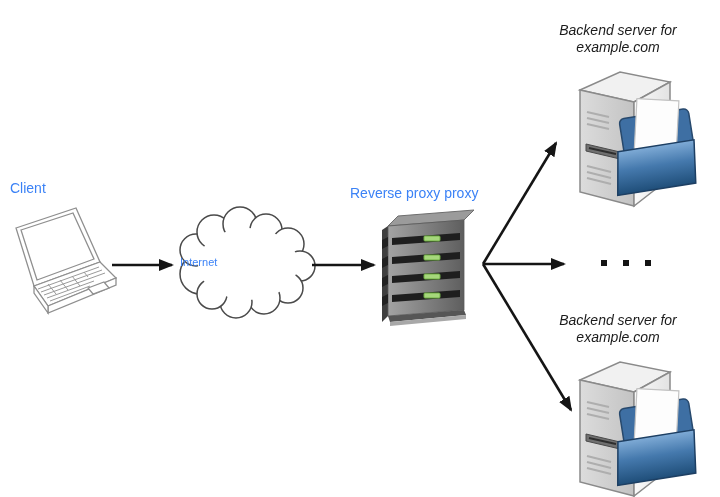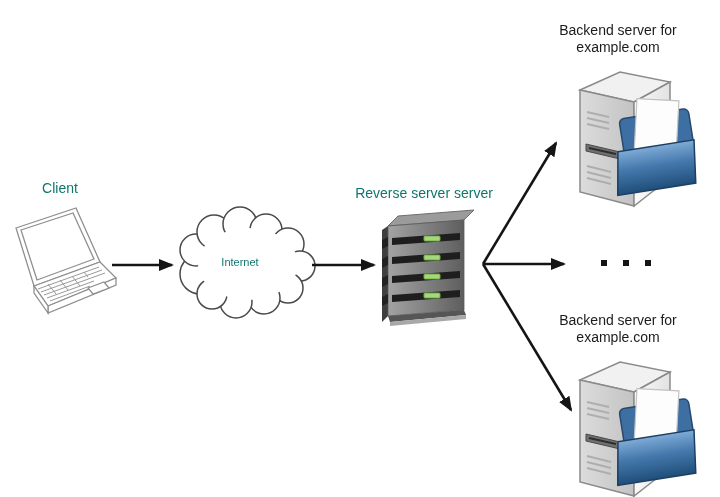--- a/index.html
+++ b/index.html
@@ -1,24 +1,24 @@
 <!DOCTYPE html>
 <html><head>
 <meta charset="utf-8">
 <style>
   html,body{margin:0;padding:0;background:#fff;}
   .stage{
     position:relative;width:720px;height:497px;background:#ffffff;
     overflow:hidden;font-family:"Liberation Sans",sans-serif;
   }
   .lbl{
-    position:absolute;color:#0f766e;font-size:14px;line-height:17px;
-    text-align:center;white-space:nowrap;
+    position:absolute;color:#3b82f6;font-size:14px;line-height:17px;
+    white-space:nowrap;
   }
-  .lbl2{position:absolute;color:#1b1b1b;font-size:14px;line-height:17px;text-align:center;}
+  .lbl2{position:absolute;color:#1b1b1b;font-size:14px;line-height:17px;text-align:center;font-style:italic;}
   .icon{position:absolute;}
   .overlay{position:absolute;left:0;top:0;pointer-events:none;}
   .ellipsis{position:absolute;left:601px;top:260px;display:flex;gap:16px;}
   .ellipsis .dot{width:6px;height:6px;background:#141414;display:block;}
 </style>
 </head>
 <body>
 
 <div class="stage">
 
@@ -105,21 +105,21 @@
       <circle cx="130" cy="64" r="15"></circle>
       <circle cx="118" cy="86" r="15"></circle>
       <circle cx="94" cy="96" r="16"></circle>
       <circle cx="66" cy="100" r="16"></circle>
       <circle cx="42" cy="92" r="15"></circle>
     </g>
     <ellipse cx="78" cy="62" rx="50" ry="36" fill="#ffffff"></ellipse>
   </svg>
   <div class="lbl" style="left:180px;top:254px;width:120px;font-size:11px;">Internet</div>
 
-  <div class="lbl" style="left:350px;top:185px;width:148px;">Reverse server server</div>
+  <div class="lbl" style="left:350px;top:185px;width:148px;">Reverse proxy proxy</div>
   <svg class="icon" style="left:380px;top:202px;" width="96" height="124" viewBox="0 0 96 124">
     <polygon points="8,24 84,18 94,8 18,14" fill="#9b9b9b" stroke="#6e6e6e" stroke-width="1"></polygon>
     <polygon points="2,28 8,24 8,114 2,120" fill="#3f3f3f"></polygon>
     <polygon points="8,24 84,18 84,108 8,114" fill="url(#proxyFront)" stroke="#5a5a5a" stroke-width="0.8"></polygon>
 
     <g>
       <polygon points="12,36 80,31 80,38 12,43" fill="#1e1e1e"></polygon>
       <polygon points="12,55 80,50 80,57 12,62" fill="#1e1e1e"></polygon>
       <polygon points="12,74 80,69 80,76 12,81" fill="#1e1e1e"></polygon>
       <polygon points="12,93 80,88 80,95 12,100" fill="#1e1e1e"></polygon>

